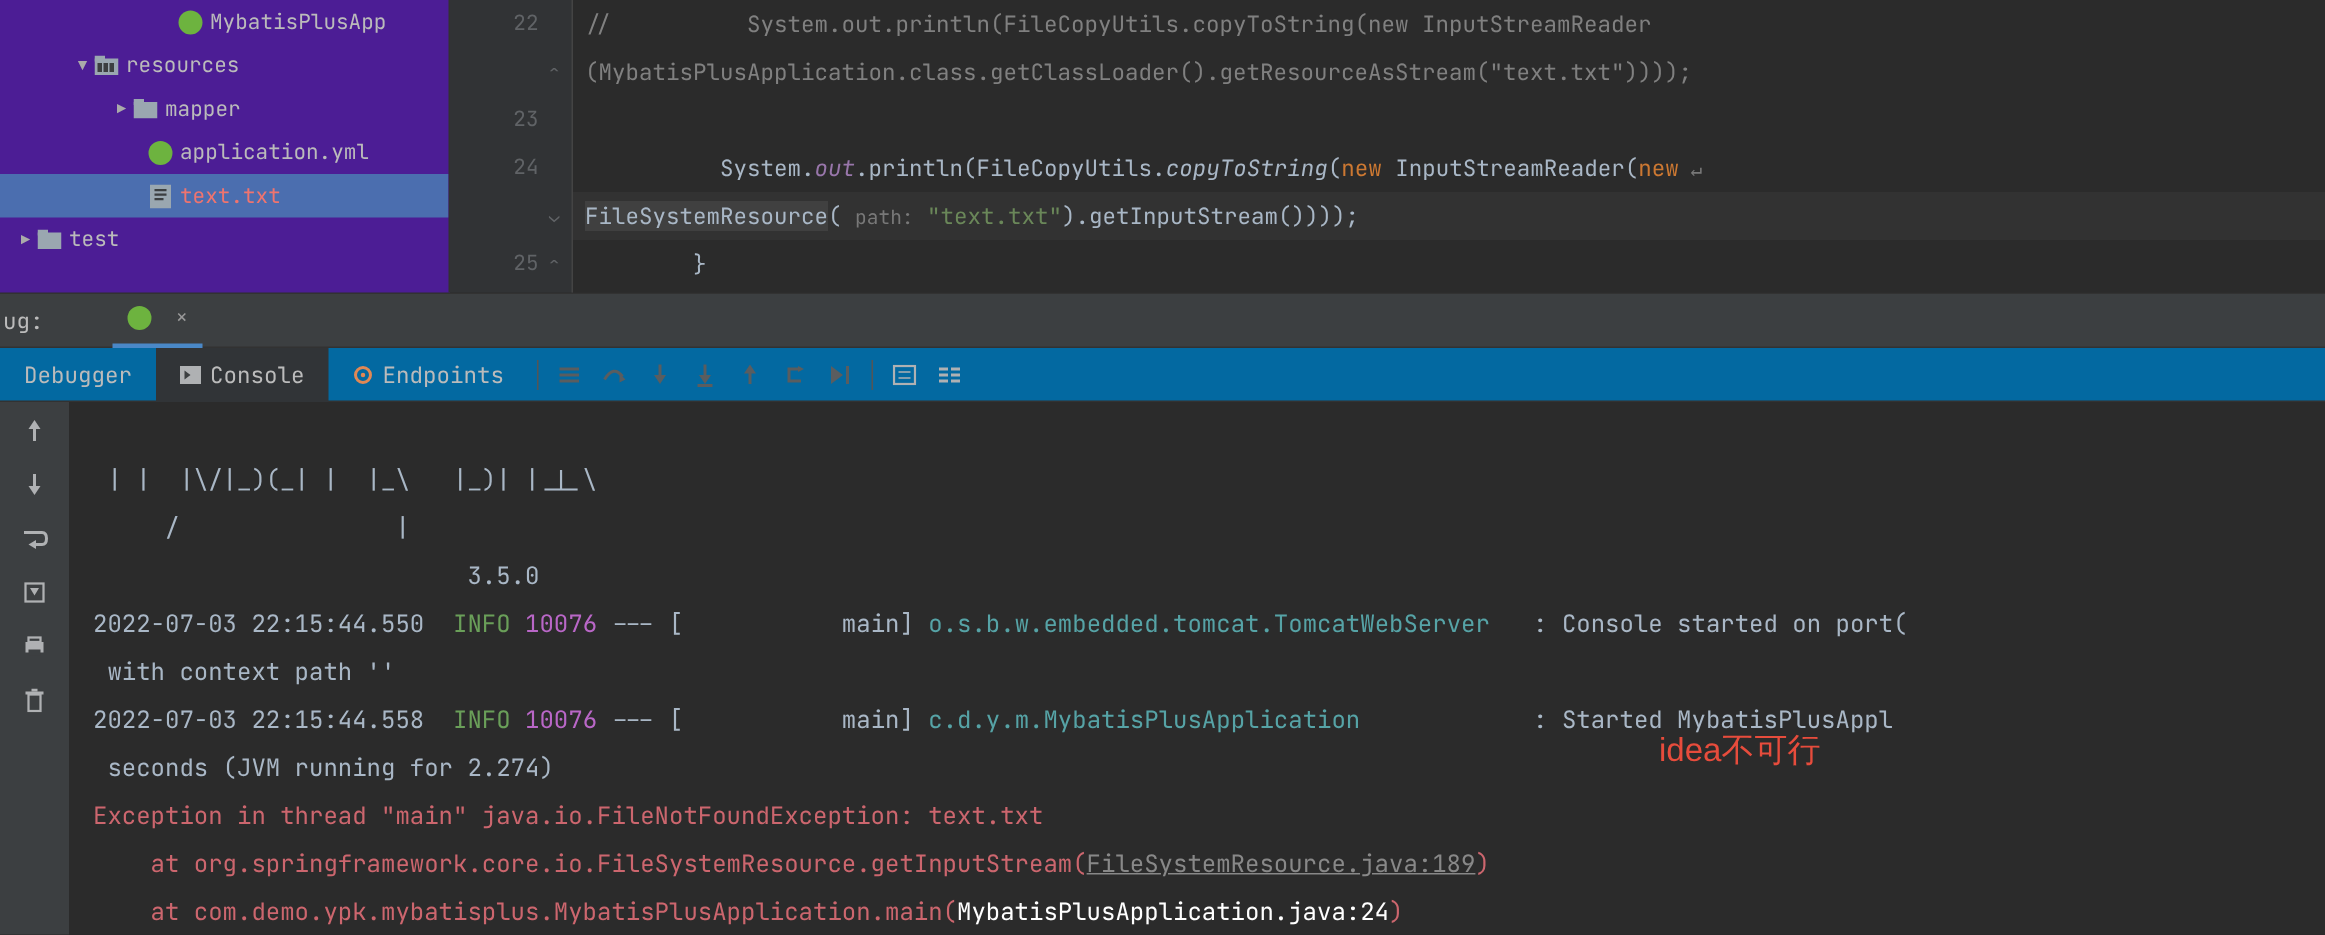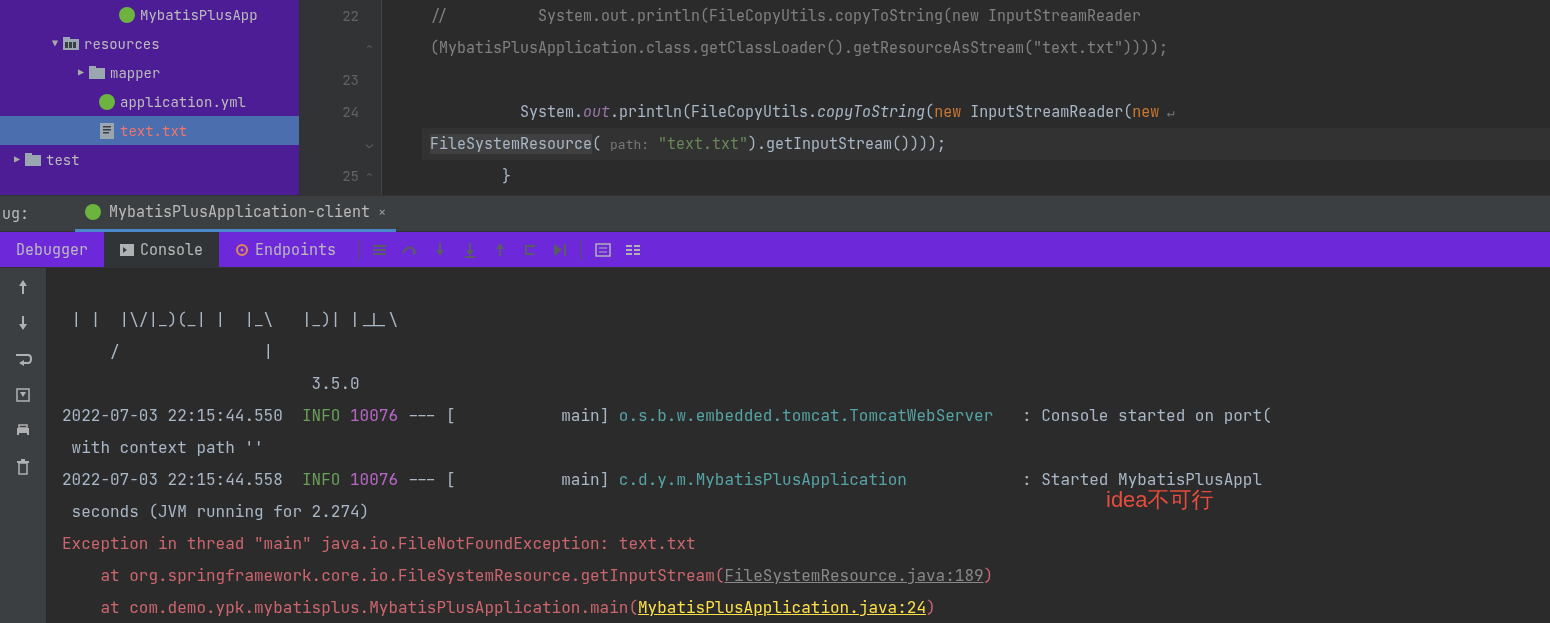--- a/index.html
+++ b/index.html
@@ -9,56 +9,56 @@
 .tree-item { display:flex; align-items:center; height:29px; padding-left:0; cursor:pointer; color:#bbbbbb; }
 .tree-item.selected { background:#4b6eaf; color:#fff; }
 .tree-indent { display:inline-block; height:1px; }
 .tree-arrow { width:14px; display:inline-flex; justify-content:center; color:#aaa; font-size:10px; }
 .tree-icon { width:18px; display:inline-flex; justify-content:center; margin-right:4px; }
 .tree-label { white-space:nowrap; }
 .folder-icon { color:#9aa7b0; }
 .class-icon { color:#6ba15e; }
 .yml-icon { color:#6ba15e; }
 .txt-icon { color:#9aa7b0; }
-.editor-area { flex:1; display:flex; background:#2b2b2b;gap:40px; }
+.editor-area { flex:1; display:flex; background:#2b2b2b; }
 .gutter { width:82px; background:#313335; border-right:1px solid #444; }
 .gutter-line { height:32px; display:flex; align-items:center; justify-content:flex-end; padding-right:22px; color:#606366; font-size:14px; }
 .code-pane { flex:1; padding-left:8px; position:relative; }
 .code-line { height:32px; display:flex; align-items:center; white-space:pre; font-size:15px; }
 .c-comment { color:#808080; }
 .c-kw { color:#cc7832; }
 .c-static { color:#9876aa; font-style:italic; }
 .c-method-it { color:#a9b7c6; font-style:italic; }
 .c-str { color:#6a8759; }
 .c-hint { color:#787878; font-size:13px; }
 .c-plain { color:#a9b7c6; }
 .line-highlight { position:absolute; left:0; right:0; top:128px; height:32px; background:#323232; z-index:0; }
 .code-line > * { position:relative; z-index:1; }
 .fold-marker { color:#606366; font-size:12px; margin-right:4px; }
 .debug-panel { height:428px; border-top:1px solid #323232; background:#2b2b2b; display:flex; flex-direction:column; }
 .run-tabs { height:36px; display:flex; align-items:center; background:#3c3f41; border-bottom:1px solid #323232; padding-left:0;gap:32px; }
 .run-label { color:#bbbbbb; padding:0 14px 0 2px; font-size:15px; }
 .run-tab { display:flex; align-items:center; height:36px; padding:0 10px; color:#bbbbbb; border-bottom:3px solid #4a88c7; font-size:15px; }
 .run-tab .close { margin-left:8px; color:#999; font-size:14px; }
-.debug-toolbar { height:36px; display:flex; align-items:center; background:#6d28d9; border-bottom:1px solid #323232; }
+.debug-toolbar { height:36px; display:flex; align-items:center; background:#0369a1; border-bottom:1px solid #323232; }
 .dbg-tab { padding:0 16px; height:36px; display:flex; align-items:center; color:#bbbbbb; cursor:pointer; font-size:15px; }
 .dbg-tab.active { background:#313437; }
 .dbg-tab-icon { margin-right:6px; }
 .dbg-sep { width:1px; height:20px; background:#555; margin:0 6px; }
 .dbg-icon-btn { width:30px; height:30px; display:inline-flex; align-items:center; justify-content:center; color:#afb1b3; cursor:pointer; }
 .dbg-icon-btn.disabled { color:#5a5d5f; }
 .console-body { flex:1; display:flex; }
 .console-gutter { width:46px; background:#3c3f41; display:flex; flex-direction:column; align-items:center; padding-top:6px; gap:10px; }
 .cg-btn { width:26px; height:26px; display:flex; align-items:center; justify-content:center; color:#afb1b3; cursor:pointer; }
 .console-text { flex:1; padding:4px 0 0 16px; font-size:16px; line-height:32px; white-space:pre; position:relative; overflow:hidden; }
 .ct-info { color:#6a9f59; }
 .ct-pid { color:#b967c7; }
 .ct-logger { color:#56a3a6; }
 .ct-err { color:#cc666e; }
-.ct-link { color:#fde047; text-decoration:underline; }
+.ct-link { color:#ffffff; }
 .ct-link-u { color:#888; text-decoration:underline; }
 .overlay-text { position:absolute; color:#e74c3c; font-size:22px; left:1060px; top:216px; font-family:"Microsoft YaHei",sans-serif; }
 .spring-icon { width:16px; height:16px; border-radius:50%; background:#6db33f; display:inline-block; position:relative; }
 svg { display:block; }
 </style>
 </head>
 <body>
 
 <div class="top-section">
   <div class="project-tree">
@@ -162,21 +162,20 @@
       <div class="code-line"><span class="c-plain">        }</span></div>
     </div>
   </div>
 </div>
 
 <div class="debug-panel">
   <div class="run-tabs">
     <span class="run-label">ug:</span>
     <div class="run-tab">
       <span class="spring-icon" style="margin-right:8px"></span>
-      <span>MybatisPlusApplication-client</span>
       <span class="close">×</span>
     </div>
   </div>
 
   <div class="debug-toolbar">
     <div class="dbg-tab">
         <span>Debugger</span>
       </div>
     <div class="dbg-tab active">
       <span class="dbg-tab-icon">

